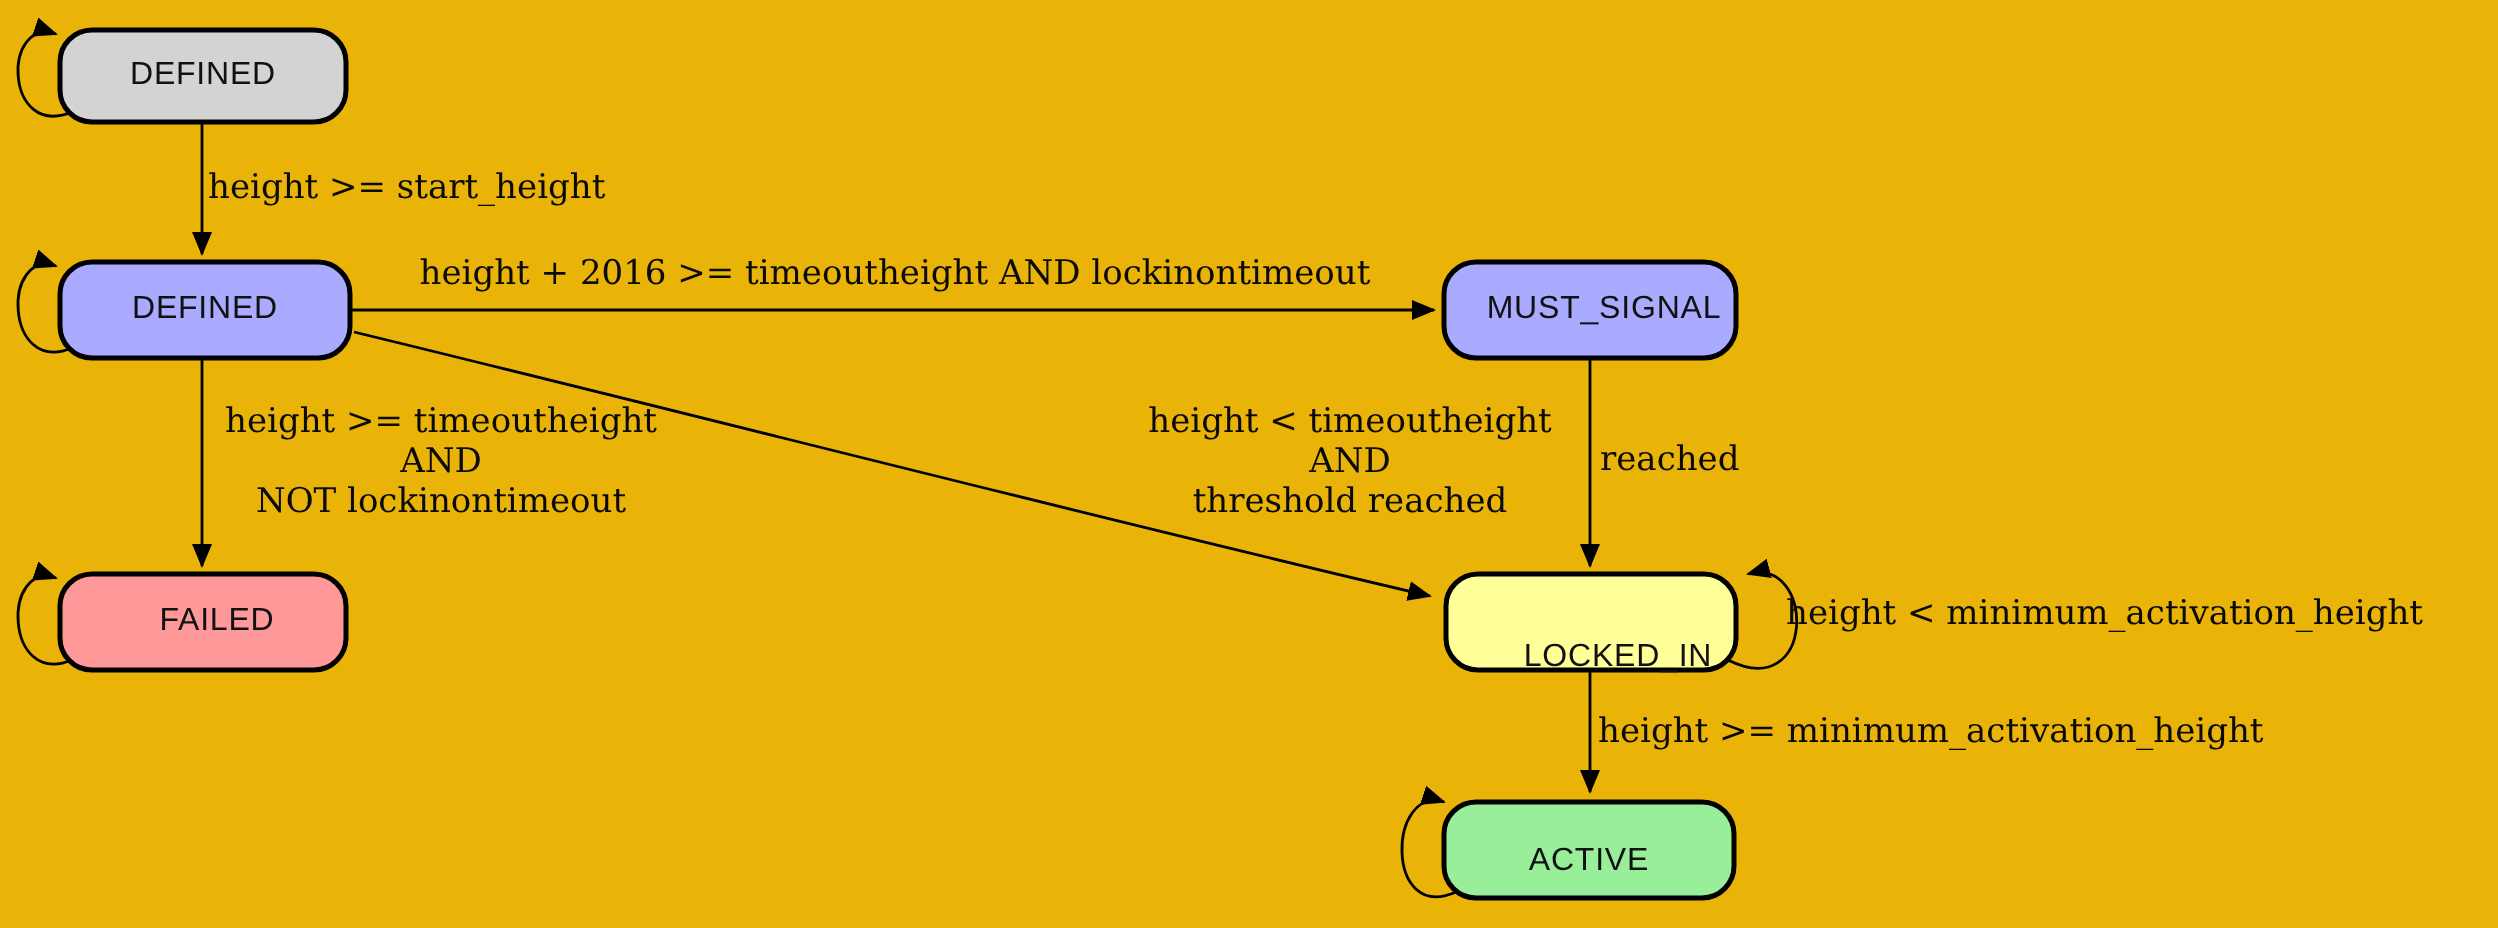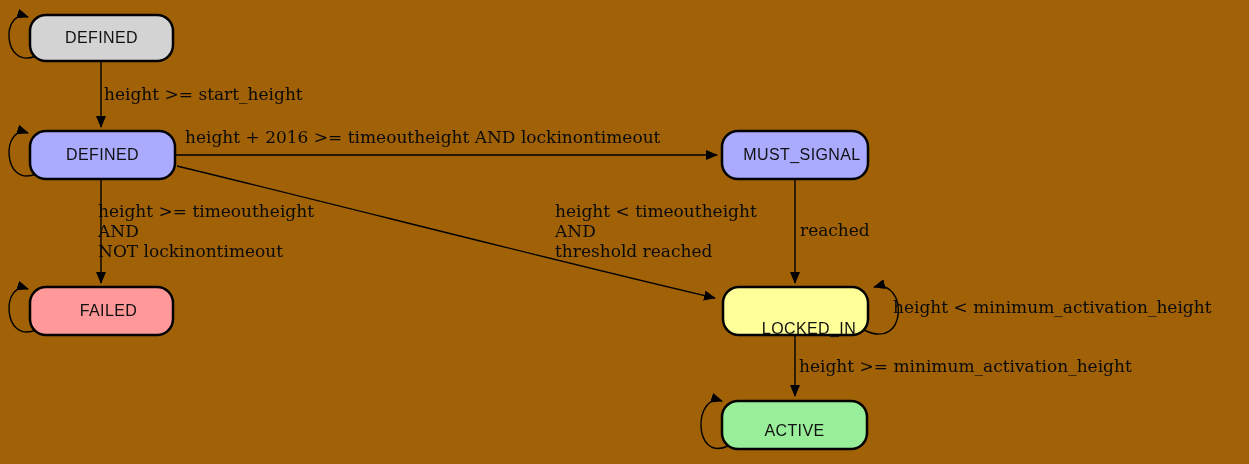--- a/index.html
+++ b/index.html
@@ -4,21 +4,21 @@
 <style>
   html, body {
     margin: 0;
     padding: 0;
     background: #ffffff;
   }
   .stage {
     position: relative;
     width: 1249px;
     height: 464px;
-    background: #a16207;
+    background: #eab308;
     overflow: hidden;
     font-family: "DejaVu Serif", serif;
   }
   svg.layer {
     position: absolute;
     left: 0;
     top: 0;
   }
   .node-label {
     position: absolute;
@@ -33,20 +33,21 @@
   }
   .edge-label {
     position: absolute;
     font-family: "DejaVu Serif", serif;
     font-size: 17px;
     line-height: 20px;
     color: #0a0a0a;
     white-space: pre-line;
   }
   .edge-label.center {
+    text-align: center;
   }
 </style>
 </head>
 <body>
 
 <div class="stage">
 
   <svg class="layer" width="1249" height="464" viewBox="0 0 1249 464">
     <defs>
       <marker id="arrow" markerUnits="userSpaceOnUse" markerWidth="14" markerHeight="12" refX="11" refY="5" orient="auto">

